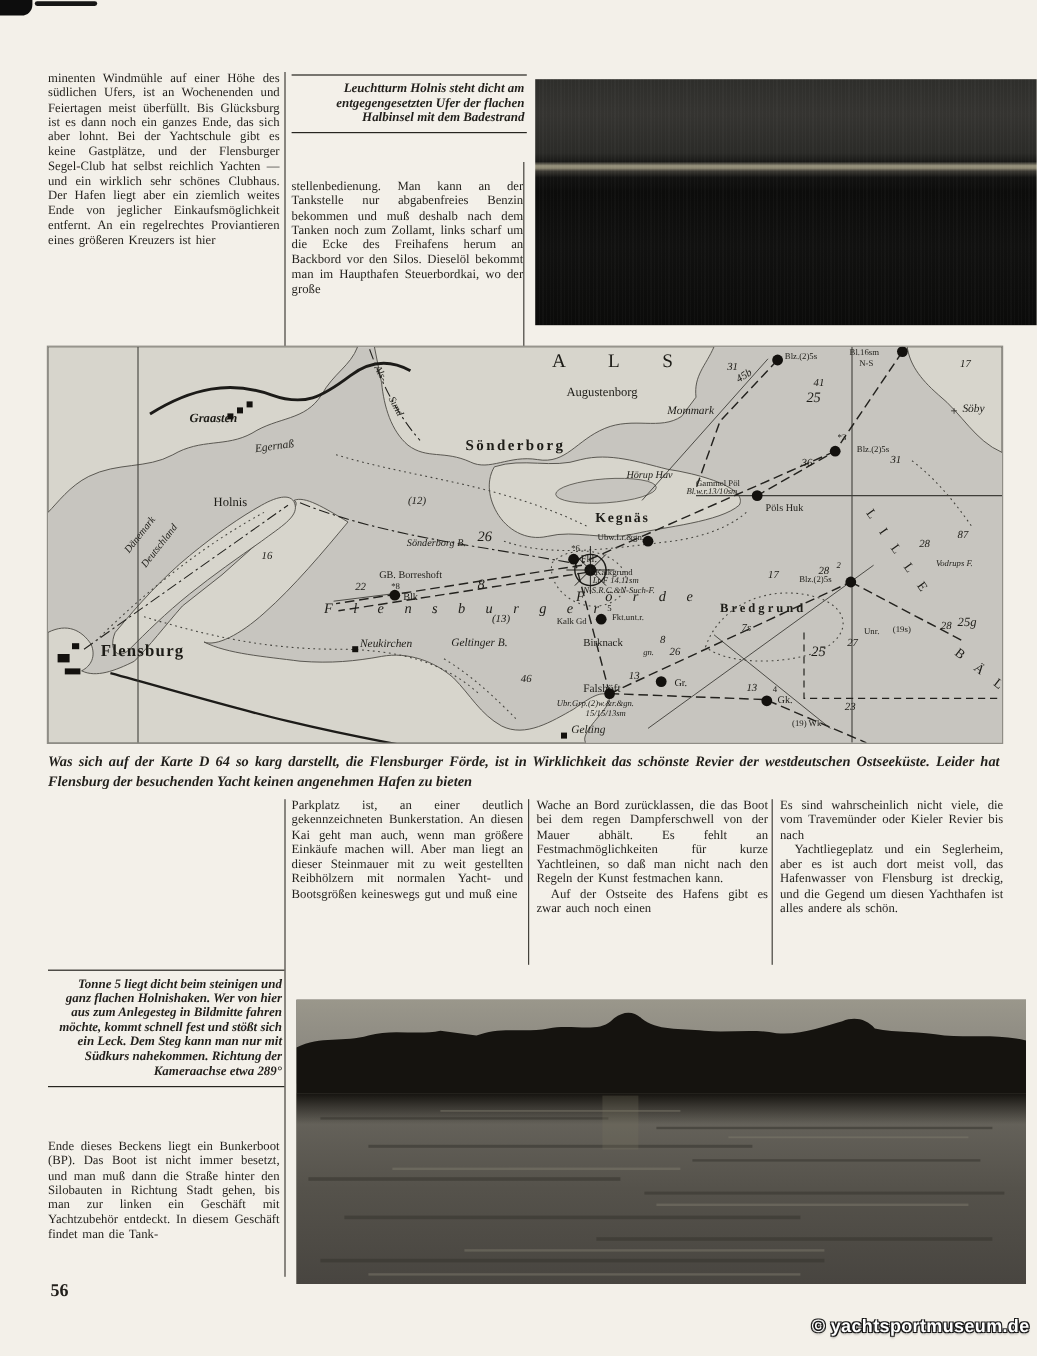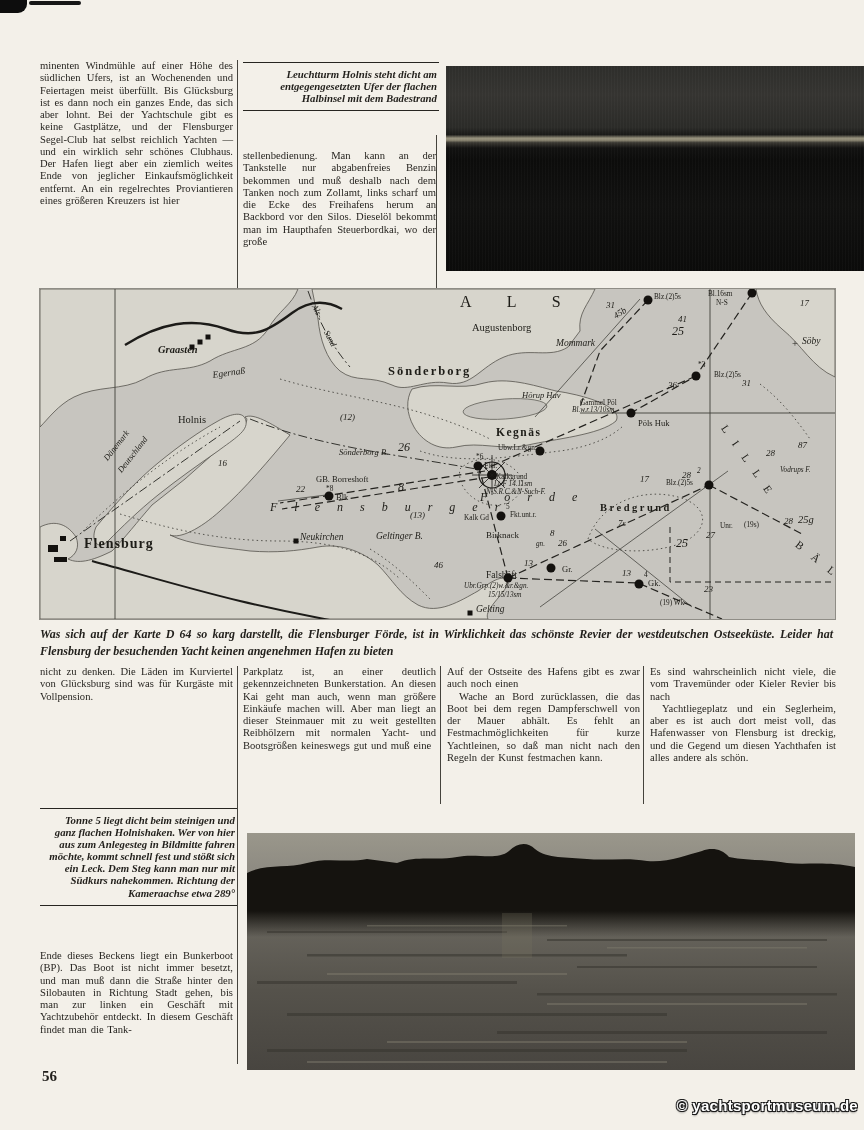--- a/index.html
+++ b/index.html
@@ -273,40 +273,39 @@
       <div class="mk mk-sq" style="left: 160px; top: 53px;"></div>
       <div class="mk mk-sq" style="left: 168px; top: 48px;"></div>
     </div>
 </div>
 
 <div class="mapcap" style="left:40px;top:626px;width:793px;">
   <p>Was sich auf der Karte D 64 so karg darstellt, die Flensburger Förde, ist in Wirklichkeit das schönste Revier der westdeutschen Ostseeküste. Leider hat Flensburg der besuchenden Yacht keinen angenehmen Hafen zu bieten</p>
 </div>
 
 <div class="col" style="left:40px;top:666px;">
-  <p>nicht zu denken. Die Läden im Kurviertel von Glücksburg sind was für Kurgäste mit Vollpension.</p>
 </div>
 <div class="vr" style="left:237px;top:666px;height:398px;"></div>
 
 <div class="capbox" style="left:40px;top:808px;width:193px;">
   <p>Tonne 5 liegt dicht beim steinigen und ganz flachen Holnishaken. Wer von hier aus zum Anlegesteg in Bildmitte fahren möchte, kommt schnell fest und stößt sich ein Leck. Dem Steg kann man nur mit Südkurs nahekommen. Richtung der Kameraachse etwa 289°</p>
 </div>
 
 <div class="col" style="left:40px;top:950px;">
   <p>Ende dieses Beckens liegt ein Bunkerboot (BP). Das Boot ist nicht immer besetzt, und man muß dann die Straße hinter den Silobauten in Richtung Stadt gehen, bis man zur linken ein Geschäft mit Yachtzubehör entdeckt. In diesem Geschäft findet man die Tank-</p>
 </div>
 
 <div class="col" style="left:243px;top:666px;">
   <p>Parkplatz ist, an einer deutlich gekennzeichneten Bunkerstation. An diesen Kai geht man auch, wenn man größere Einkäufe machen will. Aber man liegt an dieser Steinmauer mit zu weit gestellten Reibhölzern mit normalen Yacht- und Bootsgrößen keineswegs gut und muß eine</p>
 </div>
 <div class="vr" style="left:440px;top:666px;height:138px;"></div>
 
 <div class="col" style="left:447px;top:666px;">
+  <p>Wache an Bord zurücklassen, die das Boot bei dem regen Dampferschwell von der Mauer abhält. Es fehlt an Festmachmöglichkeiten für kurze Yachtleinen, so daß man nicht nach den Regeln der Kunst festmachen kann.</p>
   <p>Auf der Ostseite des Hafens gibt es zwar auch noch einen</p>
-  <p>Wache an Bord zurücklassen, die das Boot bei dem regen Dampferschwell von der Mauer abhält. Es fehlt an Festmachmöglichkeiten für kurze Yachtleinen, so daß man nicht nach den Regeln der Kunst festmachen kann.</p>
 </div>
 <div class="vr" style="left:643px;top:666px;height:138px;"></div>
 
 <div class="col" style="left:650px;top:666px;width:186px;">
   <p>Es sind wahrscheinlich nicht viele, die vom Travemünder oder Kieler Revier bis nach</p>
   <p>Yachtliegeplatz und ein Seglerheim, aber es ist auch dort meist voll, das Hafenwasser von Flensburg ist dreckig, und die Gegend um diesen Yachthafen ist alles andere als schön.</p>
 </div>
 
 <div class="photo-bottom">
   <svg width="608" height="237" viewBox="0 0 608 237">

